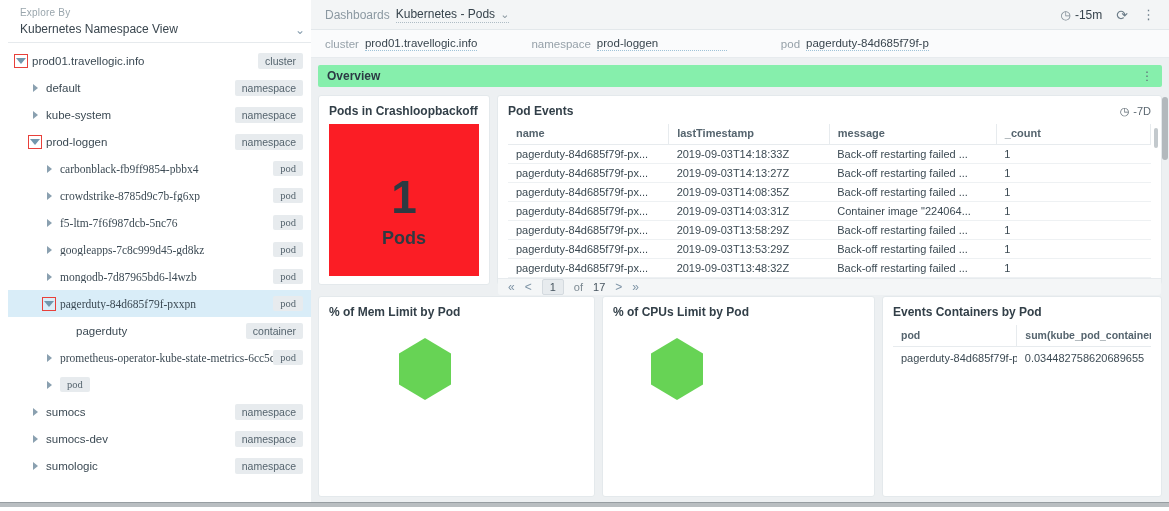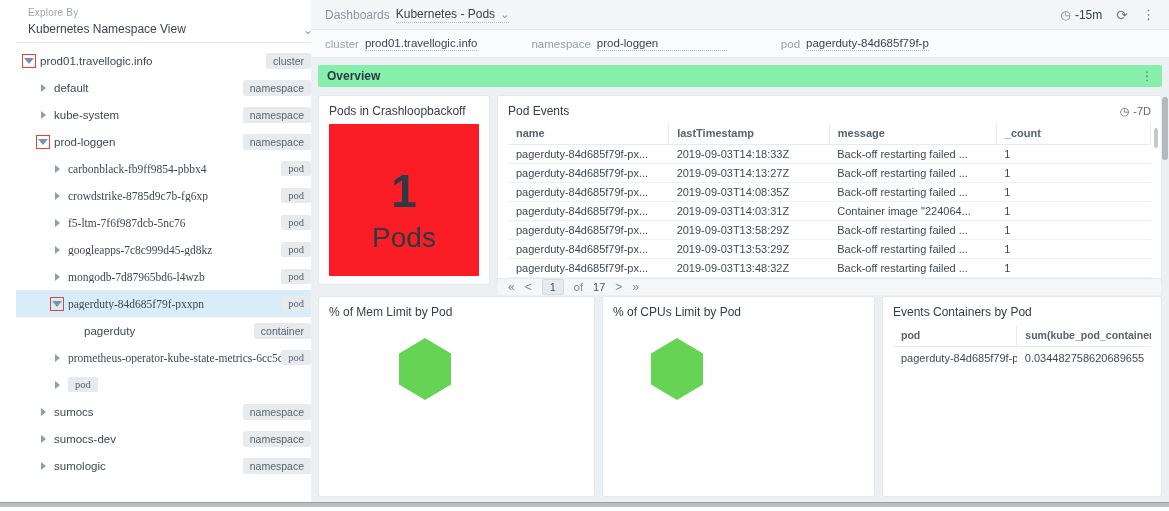--- a/index.html
+++ b/index.html
@@ -1,20 +1,20 @@
 <!DOCTYPE html>
 <html><head>
 <meta charset="utf-8">
 <style>
   * { margin:0; padding:0; box-sizing:border-box; }
   html,body { width:1169px; height:511px; overflow:hidden; }
   body { font-family:"Liberation Sans", sans-serif; background:#fff; position:relative; color:#3c4a54; }
 
   
-  .sidebar { position:absolute; left:16px; top:0; width:310px; height:503px; background:#fff; border-right:1px solid #d7dde1; }
+  .sidebar { position:absolute; left:8px; top:0; width:310px; height:503px; background:#fff; border-right:1px solid #d7dde1; }
   .sb-head { padding:7px 12px 6px 12px; border-bottom:1px solid #e6eaed; position:relative; }
   .sb-eyebrow { font-size:10px; color:#9aa6ad; letter-spacing:.2px; }
   .sb-view { font-size:12px; color:#39454e; margin-top:4px; }
   .sb-chev { position:absolute; right:12px; bottom:8px; color:#8aa0b0; font-size:12px; line-height:8px; }
   .tree { padding-top:4px; }
   .trow { height:27px; display:flex; align-items:center; cursor:pointer; }
   .trow.selected { background:#d9edf8; }
   .tlabel { font-size:11.5px; color:#3c4a54; white-space:nowrap; overflow:hidden; flex:1; }
   .badge { background:#e7ebee; color:#55646e; font-size:10.5px; padding:2px 7px; border-radius:2px; margin-right:14px; flex:none; }
   .arrow { width:14px; height:14px; display:inline-flex; align-items:center; justify-content:center; flex:none; margin-right:4px; }
@@ -45,28 +45,28 @@
 
   .content { padding:7px 7px 0 7px; }
   .ovbar { height:22px; border-radius:2px; display:flex; align-items:center; justify-content:space-between; padding:0 9px; margin-bottom:8px; }
   .ovtitle { font-size:12px; color:#2c3a44; font-weight:700; }
   .ovkebab { color:#5f6d78; font-size:12px; cursor:pointer; }
 
   .prow { display:flex; gap:7px; }
   .prow1 { height:190px; margin-bottom:11px; }
   .prow2 { height:201px; }
   .panel { background:#fff; border:1px solid #e4e9ec; border-radius:3px; padding:8px 10px; position:relative; display:flex; flex-direction:column; }
-  .ptitle { font-size:12px; font-weight:400; color:#323f48; flex:none; }
+  .ptitle { font-size:12px; font-weight:700; color:#323f48; flex:none; }
   .phead { display:flex; align-items:center; justify-content:space-between; flex:none; }
   .ptime { display:inline-flex; gap:4px; align-items:center; font-size:11px; color:#5b6770; }
 
   .p-crash { width:172px; flex:none; }
   .crash-chart { flex:1; margin-top:6px; display:flex; flex-direction:column; align-items:center; justify-content:center; padding-top:22px; }
   .crash-num { font-size:46px; font-weight:700; color:#2e3a42; line-height:1; }
-  .crash-unit { font-size:28px; font-weight:400; color:#2e3a42; margin-top:8px; }
+  .crash-unit { font-size:18px; font-weight:700; color:#2e3a42; margin-top:8px; }
 
   .p-restarts { width:171px; flex:none; align-items:stretch; }
   .restart-num { font-size:33px; font-weight:700; color:#2e3a42; text-align:center; margin-top:32px; letter-spacing:.5px; }
   .restart-label { font-size:15px; color:#a3adb3; text-align:center; margin-top:8px; }
   .sparkwrap { margin-top:auto; margin-bottom:10px; padding:0 14px; }
   .sparkwrap svg { width:100%; height:22px; display:block; }
 
   .p-events { flex:1; }
   .etable { margin-top:6px; width:100%; border-collapse:collapse; table-layout:fixed; }
   .etable th { font-size:11px; font-weight:700; color:#55646e; text-align:left; padding:3px 8px 5px 8px; border-bottom:1px solid #e7ebee; border-left:1px solid #e7ebee; }

